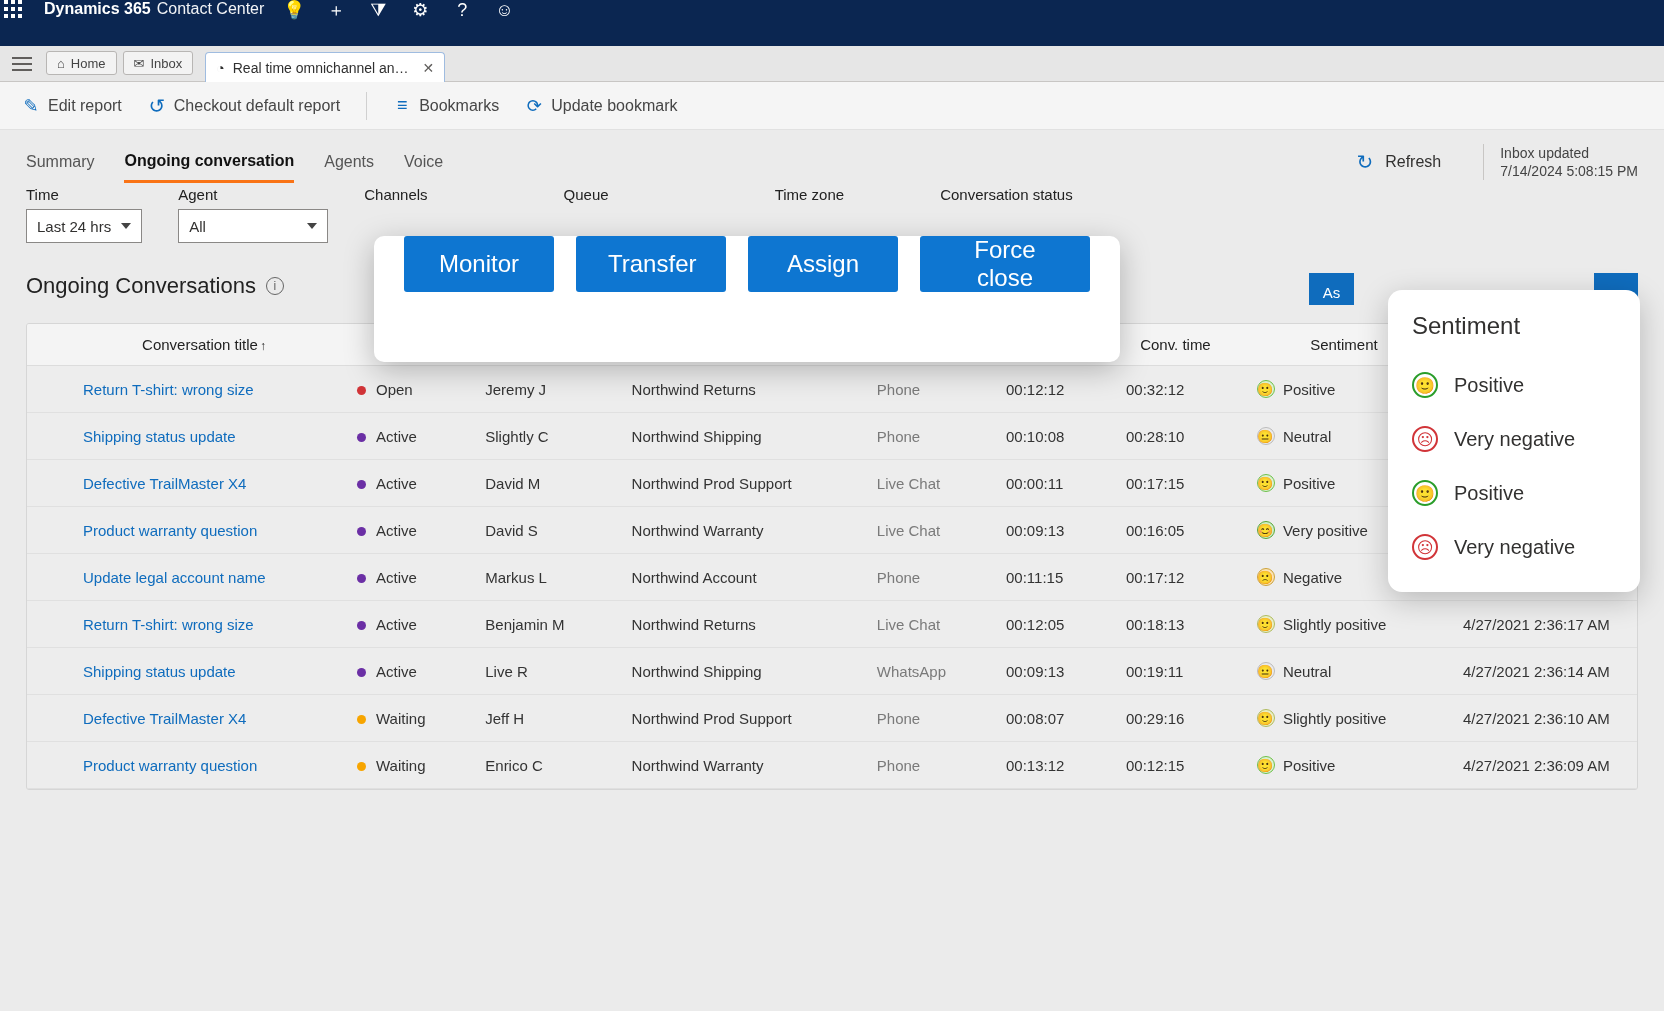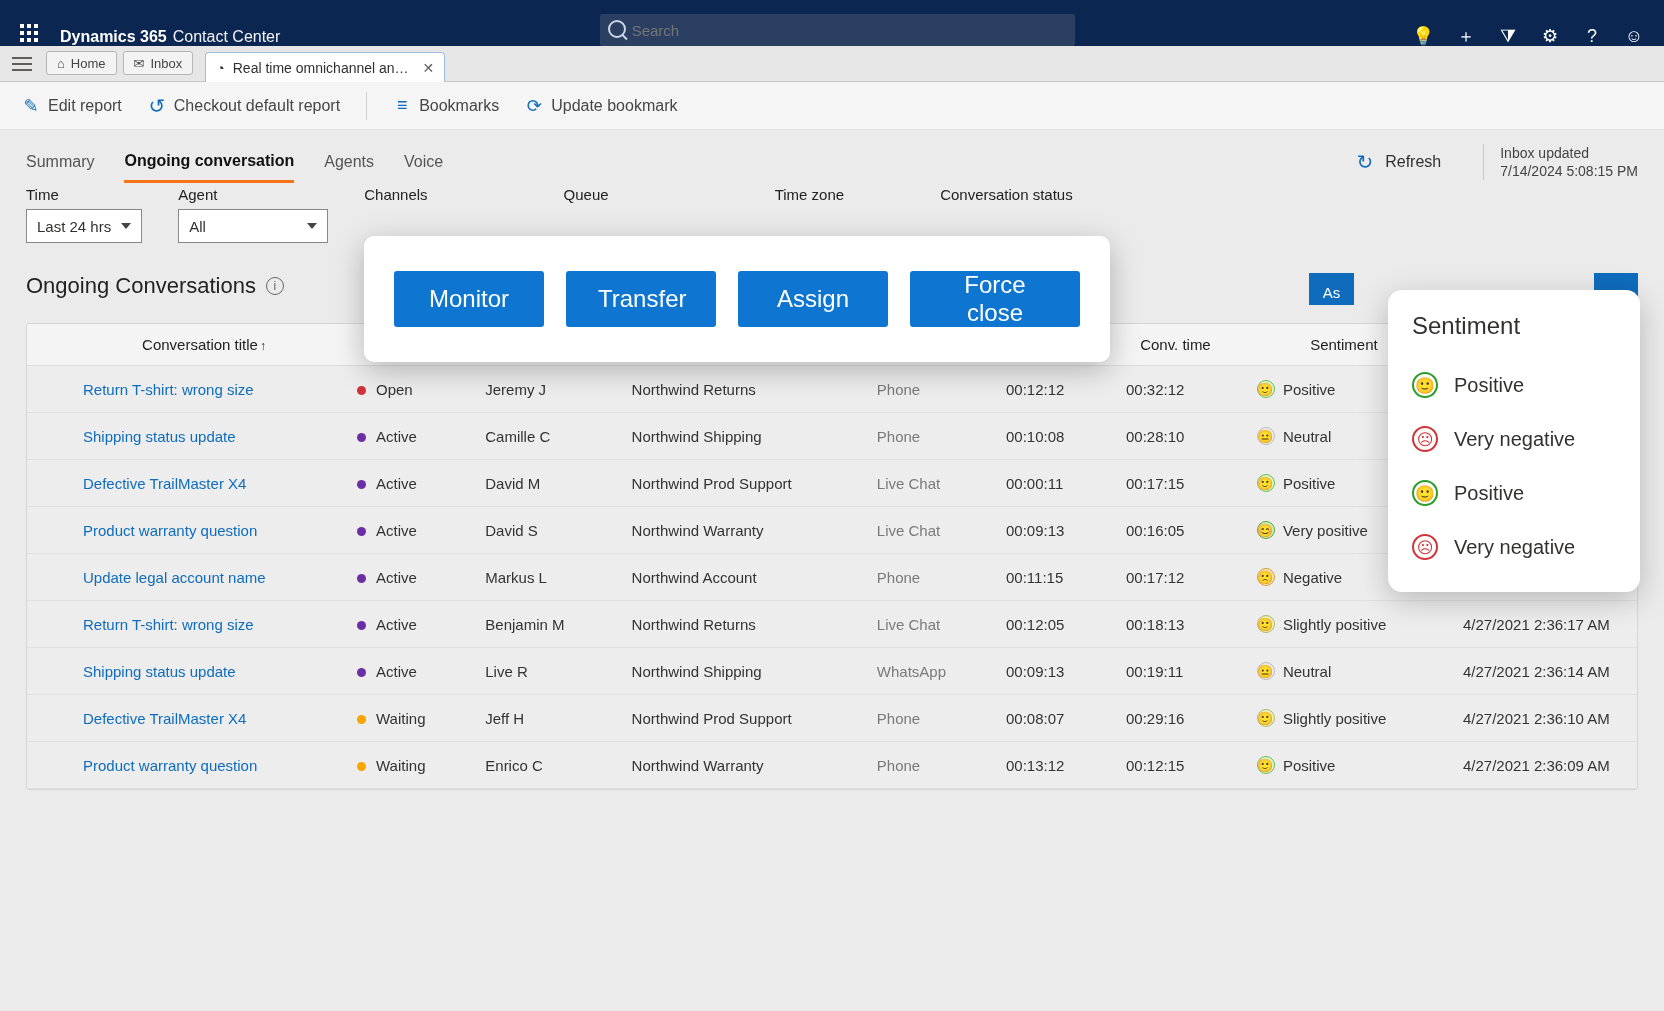--- a/index.html
+++ b/index.html
@@ -12,22 +12,22 @@
   height: 1011px;
   overflow: hidden;
   position: relative;
 }
 
 
 .topbar {
   height: 46px;
   background: #0b2651;
   display: flex;
-  align-items: flex-end;
-  padding: 0 20px;
+  align-items: flex-start;
+  padding: 0 4px;
   color: #fff;
 }
 .waffle { width: 22px; height: 22px; display: grid; grid-template-columns: repeat(3,4px); grid-template-rows: repeat(3,4px); gap:3px; margin-right:18px; cursor:pointer; }
 .waffle span { background:#fff; }
 .app-name { font-size: 16px; font-weight: 600; margin-right: 6px; }
 .app-sub { font-size: 16px; font-weight: 400; opacity:.95; }
 .search-wrap { margin-left: auto; margin-right: auto; width: 475px; }
 .search {
   width: 100%; height: 32px; background: #2a3f61; border: none; border-radius: 2px;
   color:#fff; padding: 0 10px 0 32px; font-size: 15px;
@@ -104,23 +104,23 @@
 .sent { display:flex; align-items:center; gap:8px; }
 .face { width:18px;height:18px;border-radius:50%;display:inline-flex;align-items:center;justify-content:center;font-size:13px; }
 .f-pos{ background:#d9f2d0; color:#1e7b1e; border:1px solid #6fbf4b; }
 .f-neu{ background:#eaeaea; color:#777; border:1px solid #bbb; }
 .f-neg{ background:#fbe3b3; color:#7a5a00; border:1px solid #cca23a; }
 .f-spos{ background:#e8efc4; color:#6b7b1e; border:1px solid #b0bb60; }
 .f-vpos{ background:#cdeec5; color:#1e7b1e; border:1px solid #59a63a; }
 
 
 .actioncard {
-  position:absolute; left:364px; top:236px; width:746px; height:126px;
+  position:absolute; left:374px; top:236px; width:746px; height:126px;
   background:#fff; border-radius:10px; box-shadow:0 8px 30px rgba(0,0,0,.25);
-  display:flex; align-items:center; justify-content:center; gap:22px; padding:0 30px;
+  display:flex; align-items:flex-start; justify-content:center; gap:22px; padding:0 30px;
 }
 .bigbtn { background:#0e76d1; color:#fff; font-size:24px; border:none; height:56px; padding:0 32px; border-radius:3px; cursor:pointer; min-width:150px; }
 
 
 .sentcard {
   position:absolute; right:24px; top:290px; width:252px; background:#fff; border-radius:14px;
   box-shadow:0 8px 30px rgba(0,0,0,.22); padding:22px 24px 18px;
 }
 .sentcard h3 { font-size:24px; font-weight:400; margin-bottom:18px; }
 .sentrow { display:flex; align-items:center; gap:16px; padding:14px 0; font-size:20px; }
@@ -145,24 +145,20 @@
       <span></span>
       <span></span>
       <span></span>
       <span></span>
       <span></span>
       <span></span>
       <span></span>
     </div>
   <span class="app-name">Dynamics 365</span>
   <span class="app-sub">Contact Center</span>
-  <div class="search-wrap">
-    <span class="mag"></span>
-    <input class="search" placeholder="Search" style="">
-  </div>
   <div class="topicons">
     <span class="ticon">💡</span>
     <span class="ticon">＋</span>
     <span class="ticon">⧩</span>
     <span class="ticon">⚙</span>
     <span class="ticon">?</span>
     <span class="ticon">☺</span>
   </div>
 </div>
 
@@ -289,21 +285,21 @@
                 <span class="face f-pos">🙂</span>
                 <span>Positive</span>
               </span>
             </td>
             <td></td>
           </tr>
           <tr>
             <td></td>
             <td class="title"><a>Shipping status update</a></td>
             <td><span class="statdot dot-active"></span>Active</td>
-            <td>Camille C</td>
+            <td>Slightly C</td>
             <td>Northwind Shipping</td>
             <td class="ch">Phone</td>
             <td>00:10:08</td>
             <td>00:28:10</td>
             <td>
               <span class="sent">
                 <span class="face f-neu">😐</span>
                 <span>Neutral</span>
               </span>
             </td>

